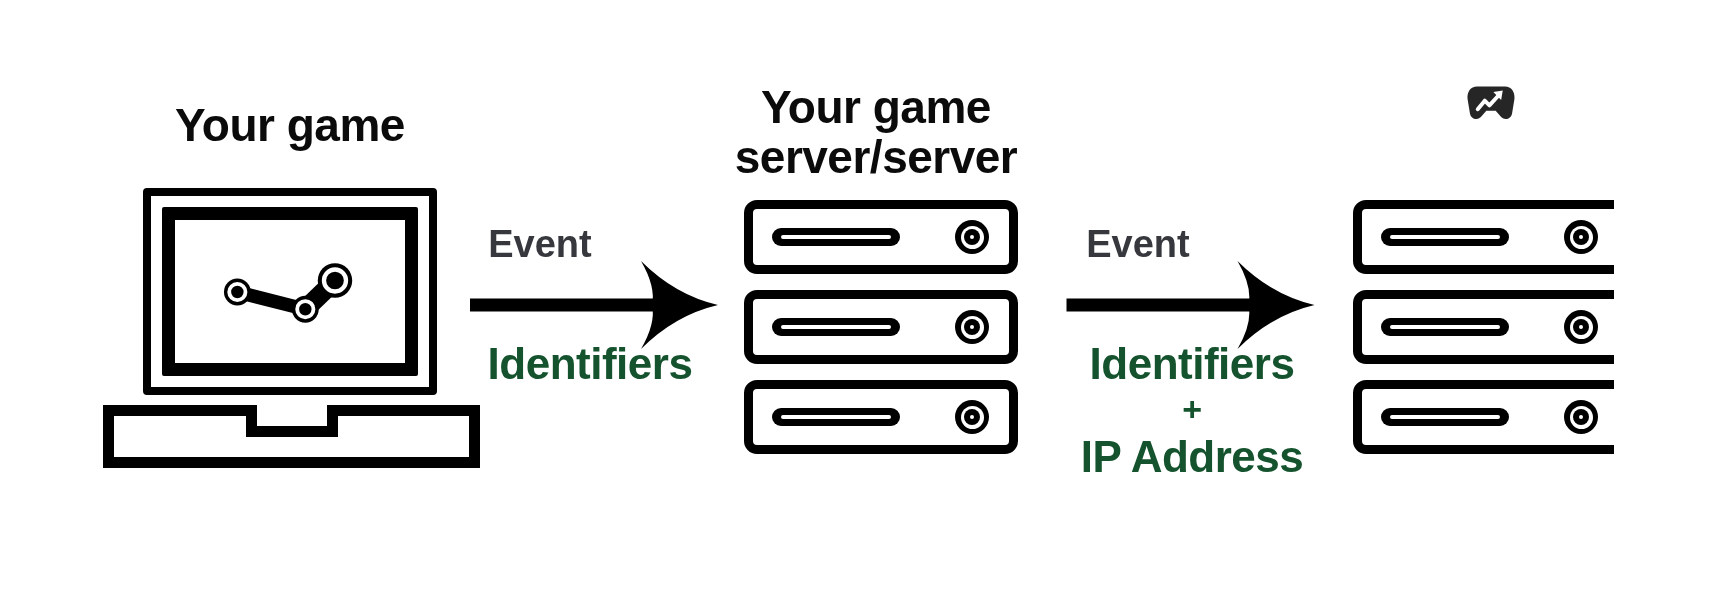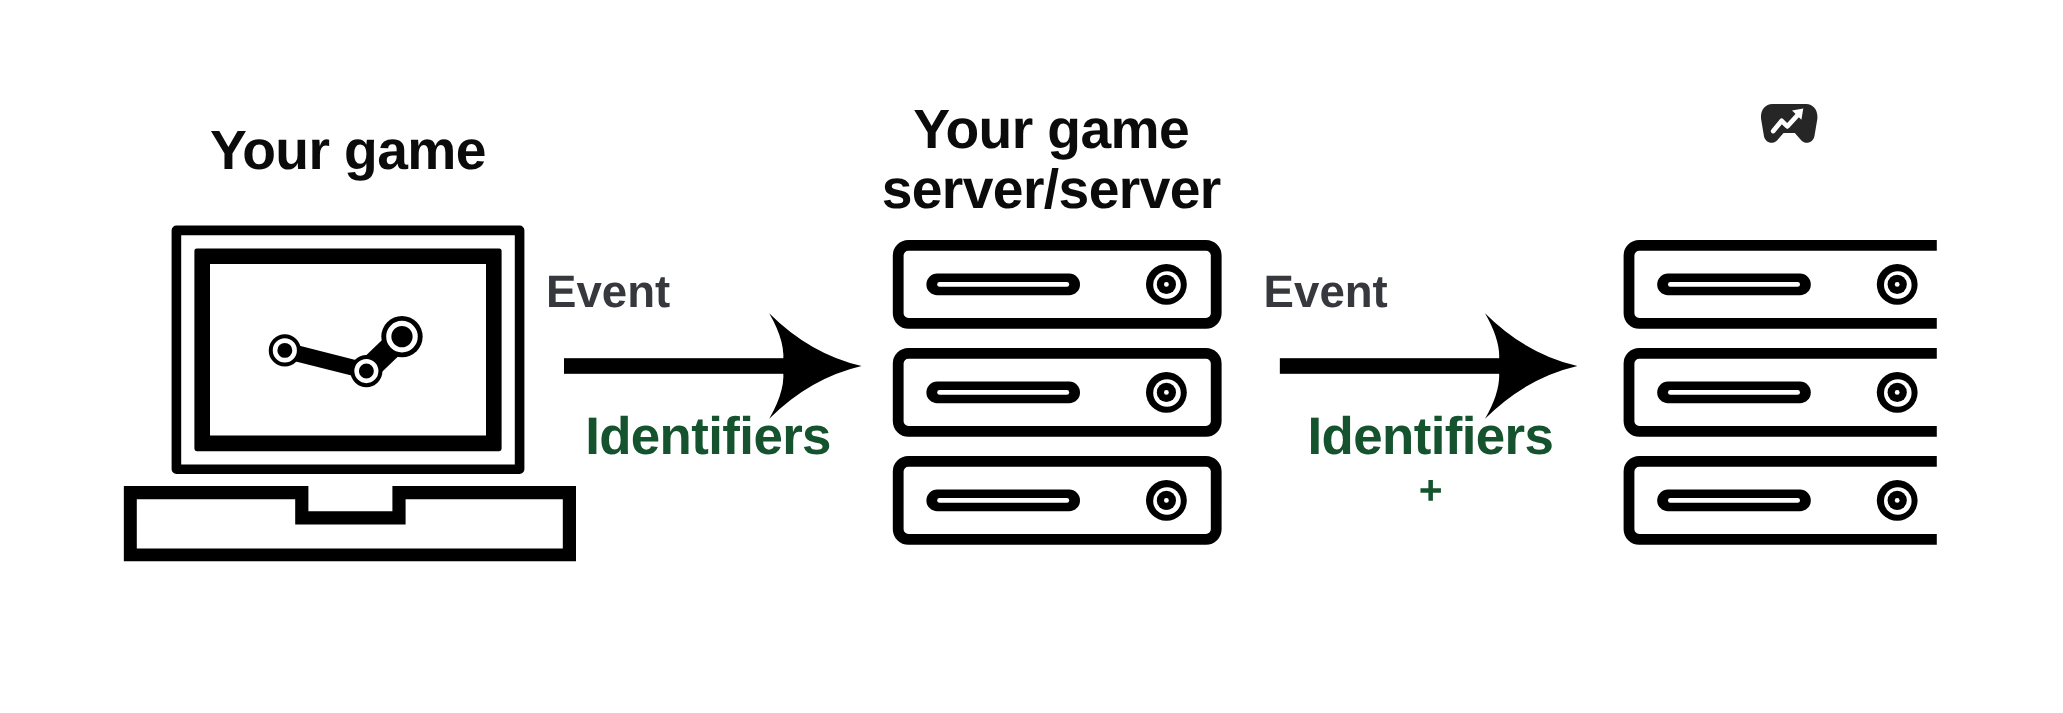--- a/index.html
+++ b/index.html
@@ -10,21 +10,21 @@
     font-family:"Liberation Sans","DejaVu Sans",sans-serif;
     overflow:hidden;
   }
   .abs{position:absolute;}
   .title{
     font-size:46px;font-weight:700;color:#0b0b0b;
     text-align:center;line-height:50px;letter-spacing:-0.5px;
   }
   .event-label{
     font-size:38px;font-weight:700;color:#36383d;
-    text-align:left;line-height:40px;
+    text-align:center;line-height:40px;
   }
   .payload-label{
     font-size:44px;font-weight:700;color:#14532d;
     text-align:center;line-height:46px;letter-spacing:-0.5px;
   }
   
   .monitor{
     left:143px;top:188px;width:294px;height:207px;
     border:8px solid #000;border-radius:4px;box-sizing:border-box;
     background:#fff;
@@ -153,20 +153,21 @@
   <div class="abs event-label" style="left:1053px;top:224px;width:170px;">Event</div>
 
   <svg class="abs" style="left:1066px;top:259px;" width="249" height="92" viewBox="0 0 248 92">
     <rect x="0" y="39.5" width="192" height="13" fill="#000"></rect>
     <path d="M248,46 Q205,36 171,2 Q186,28 182,46 Q186,64 171,90 Q205,56 248,46 Z" fill="#000"></path>
   </svg>
 
   <div class="abs" style="left:1070px;top:341px;width:244px;">
     <div class="payload-label" style="line-height:46px;">Identifiers</div>
     <div class="payload-label" style="font-size:34px;line-height:44px;">+</div>
+    <div class="payload-label" style="line-height:52px;">IP Address</div>
   </div>
 
   <div class="abs title" style="left:1291px;top:84px;width:400px;">
     <div class="title-right-line1">
 
       <svg width="50" height="38" viewBox="0 0 64 48">
         <path fill="#262626" d="M14,3 H50 C58,3 63,10 62,19 L59,37 C58,44 50,47 45,42 L38,34 H26 L19,42 C14,47 6,44 5,37 L2,19 C1,10 6,3 14,3 Z"></path>
         <path d="M15,32 L24,21 L30,27 L41,15" fill="none" stroke="#fff" stroke-width="5" stroke-linecap="round" stroke-linejoin="round"></path>
         <path d="M35,10 L47,8 L45,20 Z" fill="#fff"></path>
       </svg>

